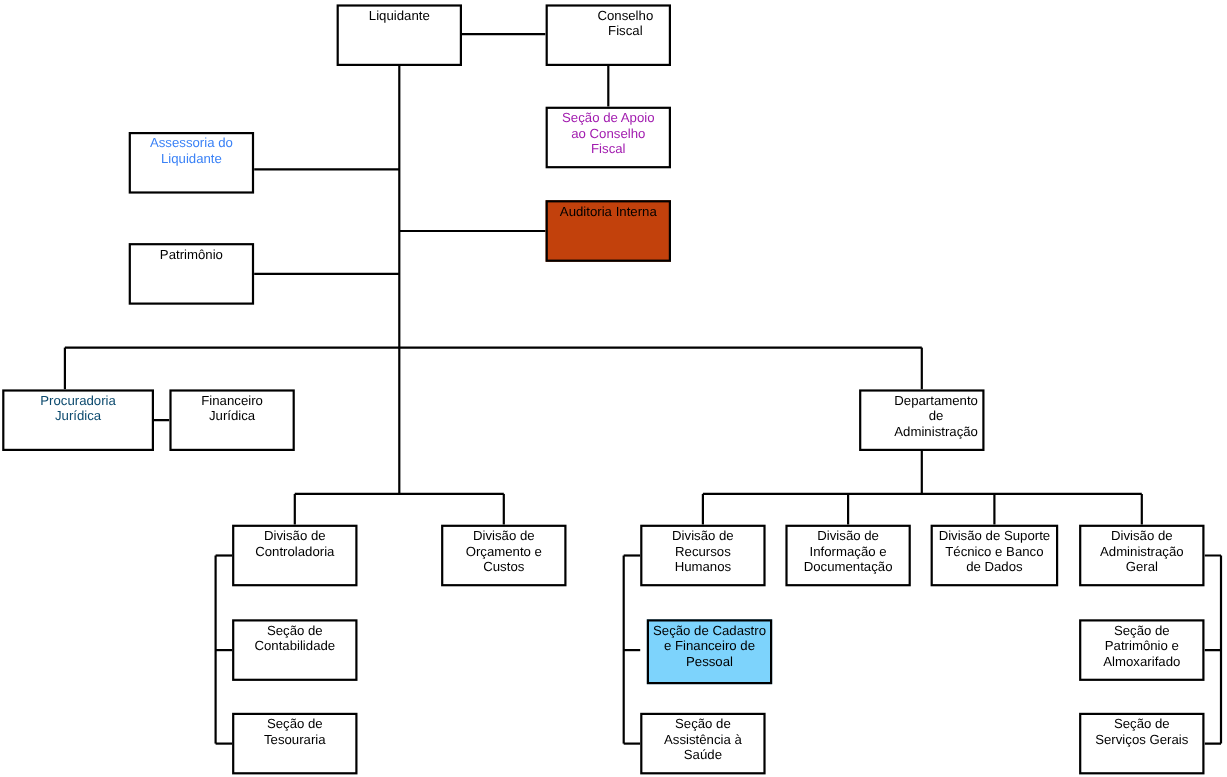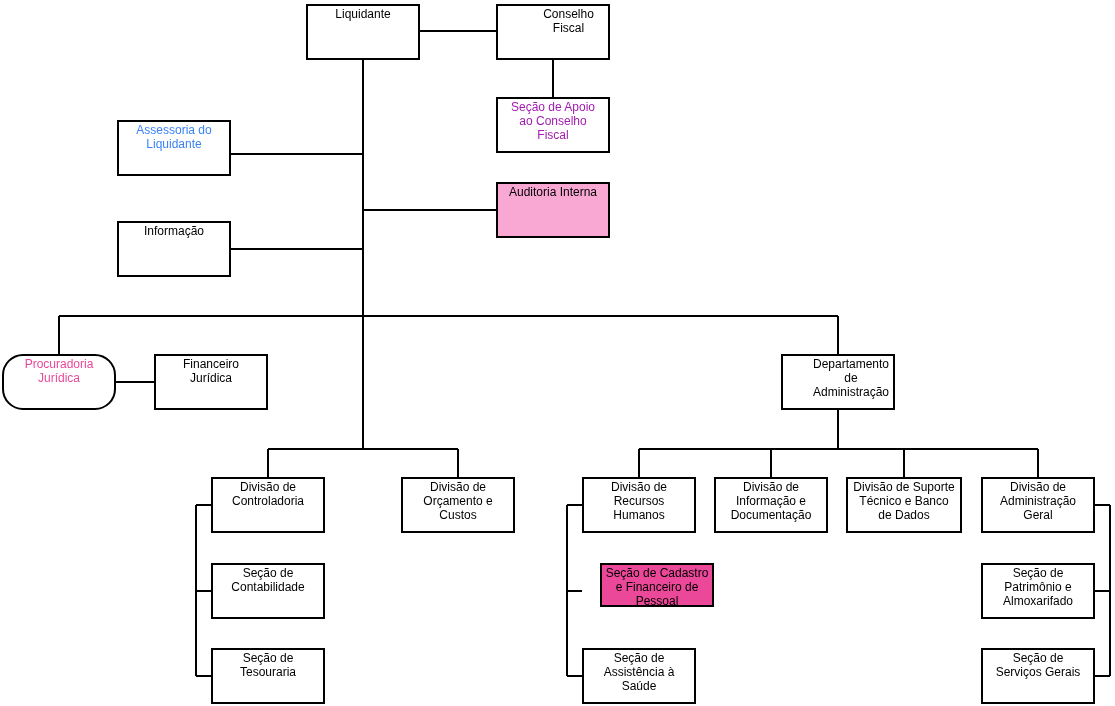--- a/index.html
+++ b/index.html
@@ -87,27 +87,27 @@
       </div>
       <div class="node" style="left: 496px; top: 97px; width: 114px; height: 56px; border-color: rgb(0, 0, 0); background: rgb(255, 255, 255); color: #a21caf;">
         <span>Seção de Apoio
 ao Conselho
 Fiscal</span>
       </div>
       <div class="node" style="left: 117px; top: 120px; width: 114px; height: 56px; border-color: rgb(0, 0, 0); background: rgb(255, 255, 255); color: #3b82f6;">
         <span>Assessoria do
 Liquidante</span>
       </div>
-      <div class="node" style="left: 496px; top: 182px; width: 114px; height: 56px; border-color: rgb(0, 0, 0); background: #f9a8d4; color: rgb(0, 0, 0);">
+      <div class="node" style="left: 496px; top: 182px; width: 114px; height: 56px; border-color: rgb(0, 0, 0); background: #c2410c; color: rgb(0, 0, 0);">
         <span>Auditoria Interna</span>
       </div>
       <div class="node" style="left: 117px; top: 221px; width: 114px; height: 56px; border-color: rgb(0, 0, 0); background: rgb(255, 255, 255); color: rgb(0, 0, 0);">
-        <span>Informação</span>
+        <span>Patrimônio</span>
       </div>
-      <div class="node" style="left: 2px; top: 354px; width: 114px; height: 56px; border-color: rgb(0, 0, 0); background: rgb(255, 255, 255); color: #ec4899; border-radius: 21px;">
+      <div class="node" style="left: 2px; top: 354px; width: 138px; height: 56px; border-color: rgb(0, 0, 0); background: rgb(255, 255, 255); color: #0c4a6e;">
         <span>Procuradoria
 Jurídica</span>
       </div>
       <div class="node" style="left: 154px; top: 354px; width: 114px; height: 56px; border-color: rgb(0, 0, 0); background: rgb(255, 255, 255); color: rgb(0, 0, 0);">
         <span>Financeiro
 Jurídica</span>
       </div>
       <div class="node" style="left: 781px; top: 354px; width: 114px; height: 56px; border-color: rgb(0, 0, 0); background: rgb(255, 255, 255); color: rgb(0, 0, 0); padding-left: 28px;">
         <span>Departamento de
 Administração</span>
@@ -138,21 +138,21 @@
       </div>
       <div class="node" style="left: 981px; top: 477px; width: 114px; height: 56px; border-color: rgb(0, 0, 0); background: rgb(255, 255, 255); color: rgb(0, 0, 0);">
         <span>Divisão de
 Administração
 Geral</span>
       </div>
       <div class="node" style="left: 211px; top: 563px; width: 114px; height: 56px; border-color: rgb(0, 0, 0); background: rgb(255, 255, 255); color: rgb(0, 0, 0);">
         <span>Seção de
 Contabilidade</span>
       </div>
-      <div class="node" style="left: 600px; top: 563px; width: 114px; height: 44px; border-color: rgb(0, 0, 0); background: #ec4899; color: rgb(0, 0, 0);">
+      <div class="node" style="left: 588px; top: 563px; width: 114px; height: 59px; border-color: rgb(0, 0, 0); background: #7dd3fc; color: rgb(0, 0, 0);">
         <span>Seção de Cadastro
 e Financeiro de
 Pessoal</span>
       </div>
       <div class="node" style="left: 981px; top: 563px; width: 114px; height: 56px; border-color: rgb(0, 0, 0); background: rgb(255, 255, 255); color: rgb(0, 0, 0);">
         <span>Seção de
 Patrimônio e
 Almoxarifado</span>
       </div>
       <div class="node" style="left: 211px; top: 648px; width: 114px; height: 56px; border-color: rgb(0, 0, 0); background: rgb(255, 255, 255); color: rgb(0, 0, 0);">

